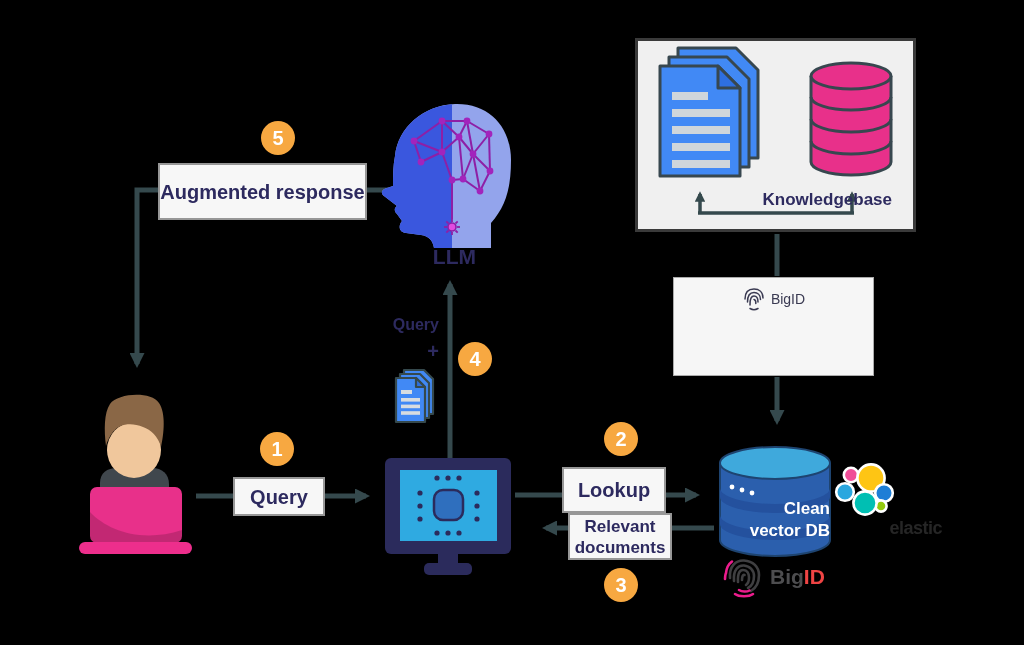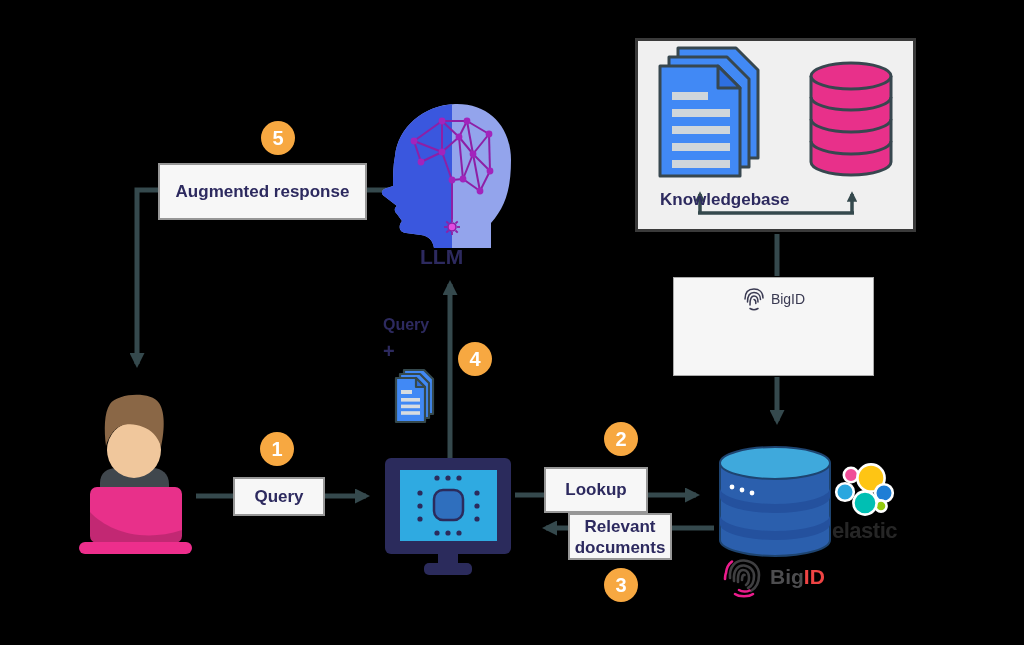--- a/index.html
+++ b/index.html
@@ -6,23 +6,23 @@
   #canvas{position:relative;width:1024px;height:645px;background:#000;overflow:hidden;
           font-family:"Liberation Sans","DejaVu Sans",sans-serif;}
   .abs{position:absolute;}
   .box{position:absolute;background:#F7F7F7;border:2px solid #979797;box-sizing:border-box;
        display:flex;flex-direction:column;justify-content:center;align-items:center;
        text-align:center;color:#2D2A5F;font-weight:bold;z-index:3;white-space:nowrap;}
   .badge{position:absolute;width:34px;height:34px;border-radius:50%;background:#F7A841;
          color:#fff;font-weight:bold;font-size:20px;display:flex;align-items:center;
          justify-content:center;z-index:4;}
   .navytext{color:#2D2A5F;font-weight:bold;}
-  .t17{font-size:17px;line-height:22px;}
+  .t17{font-size:20px;line-height:22px;}
   #gfx{position:absolute;left:0;top:0;z-index:2;}
-  .ztext{position:absolute;z-index:4;text-align:left;white-space:nowrap;}
+  .ztext{position:absolute;z-index:4;text-align:right;white-space:nowrap;}
 </style>
 </head>
 <body>
 
 <div id="canvas">
 
   <div class="abs" style="left:635px;top:38px;width:281px;height:194px;background:#F0F0F0;
               border:3px solid #3A3A3A;box-sizing:border-box;z-index:1;"></div>
 
   <svg id="gfx" width="1024" height="645" viewBox="0 0 1024 645">
@@ -212,21 +212,21 @@
   </svg>
 
   <div class="box t17" style="left:158px;top:163px;width:209px;height:57px;">
     <span>Augmented response</span>
   </div>
 
   <div class="box t17" style="left:233px;top:477px;width:92px;height:39px;">
     <span>Query</span>
   </div>
 
-  <div class="box t17" style="left:544px;top:467px;width:104px;height:46px;">
+  <div class="box t17" style="left:562px;top:467px;width:104px;height:46px;">
     <span>Lookup</span>
   </div>
 
   <div class="box" style="left:568px;top:513px;width:104px;height:47px;font-size:17px;line-height:21px;">
     <span>Relevant</span>
     <span>documents</span>
   </div>
 
   <div class="box" style="left:673px;top:277px;width:201px;height:99px;border:1.5px solid #ABABAB;background:#F6F6F6;justify-content:flex-start;padding-top:8px;">
     <div style="display:flex;align-items:center;gap:5px;margin-bottom:6px;">
@@ -247,20 +247,24 @@
   <div class="badge" style="left:458px;top:342px;">4</div>
   <div class="badge" style="left:261px;top:121px;">5</div>
 
   <div class="ztext navytext" style="left:660px;top:190px;width:232px;font-size:17px;">Knowledgebase</div>
 
   <div class="ztext navytext" style="left:383px;top:316px;width:56px;font-size:16px;">Query</div>
   <div class="ztext navytext" style="left:383px;top:340px;width:56px;font-size:20px;">+</div>
 
   <div class="ztext navytext" style="left:420px;top:245px;width:56px;font-size:21px;">LLM</div>
 
-
-  <div class="ztext" style="left:832px;top:518px;width:74px;color:#262626;font-weight:bold;font-size:22px;letter-spacing:-0.5px;">elastic</div>
+  <div class="ztext" style="left:722px;top:498px;width:108px;color:#fff;font-weight:bold;font-size:17px;line-height:22px;">
+    <span>Clean</span><br>
+    <span>vector DB</span>
+  </div>
+
+  <div class="ztext" style="left:832px;top:518px;width:74px;color:#262626;font-weight:bold;font-size:18px;letter-spacing:-0.5px;padding-left:36px;">elastic</div>
 
   <div class="ztext" style="left:770px;top:565px;font-size:21px;font-weight:bold;text-align:left;">
     <span style="color:#4D4D4F;margin-top:32px;">Big</span><span style="color:#ef4444;">ID</span>
   </div>
 
 </div>
 
 </body></html>

